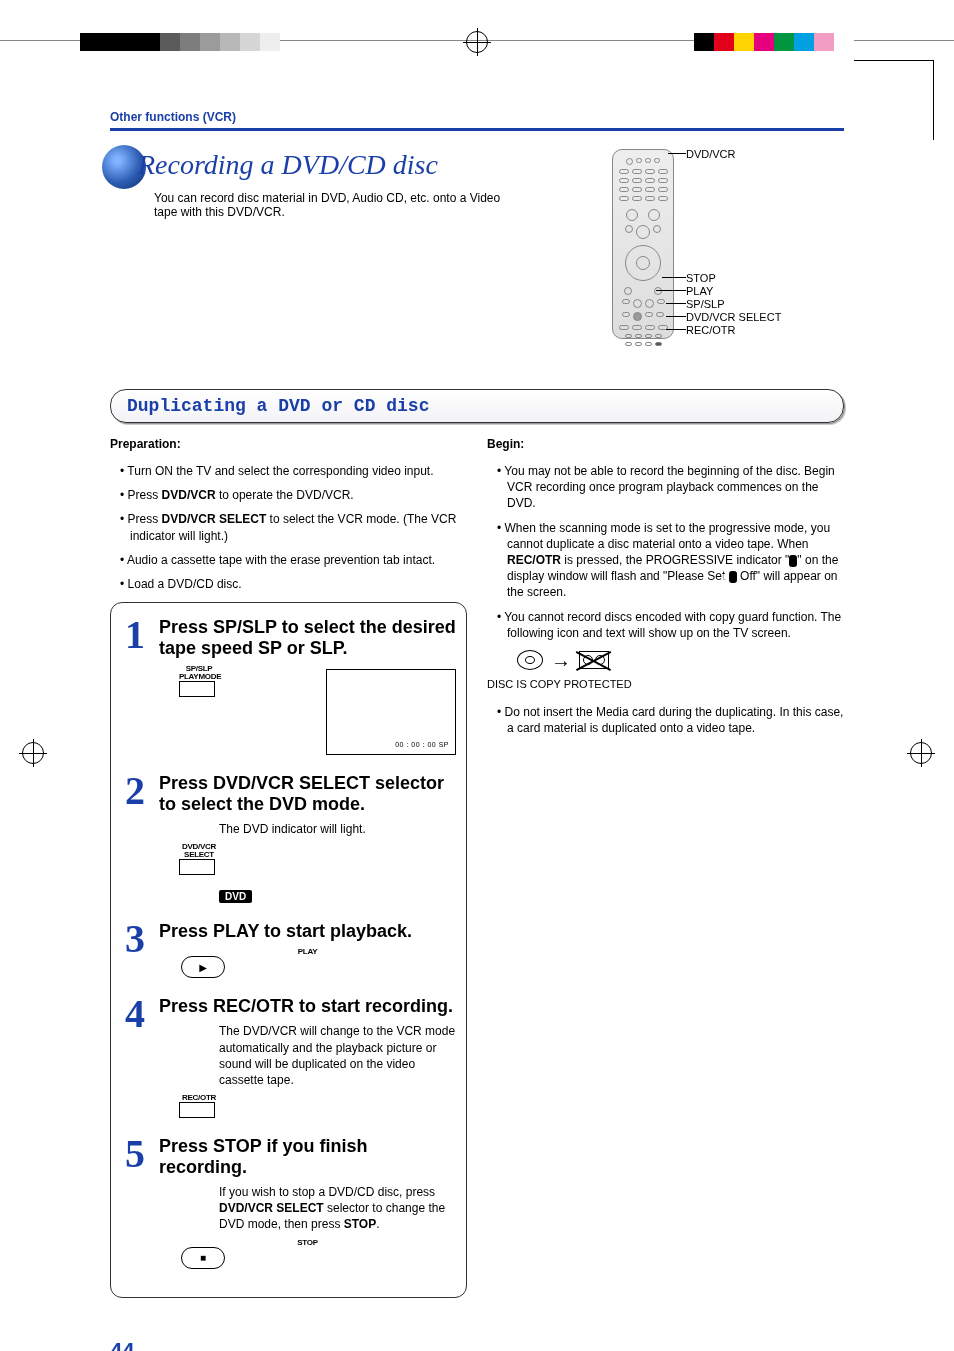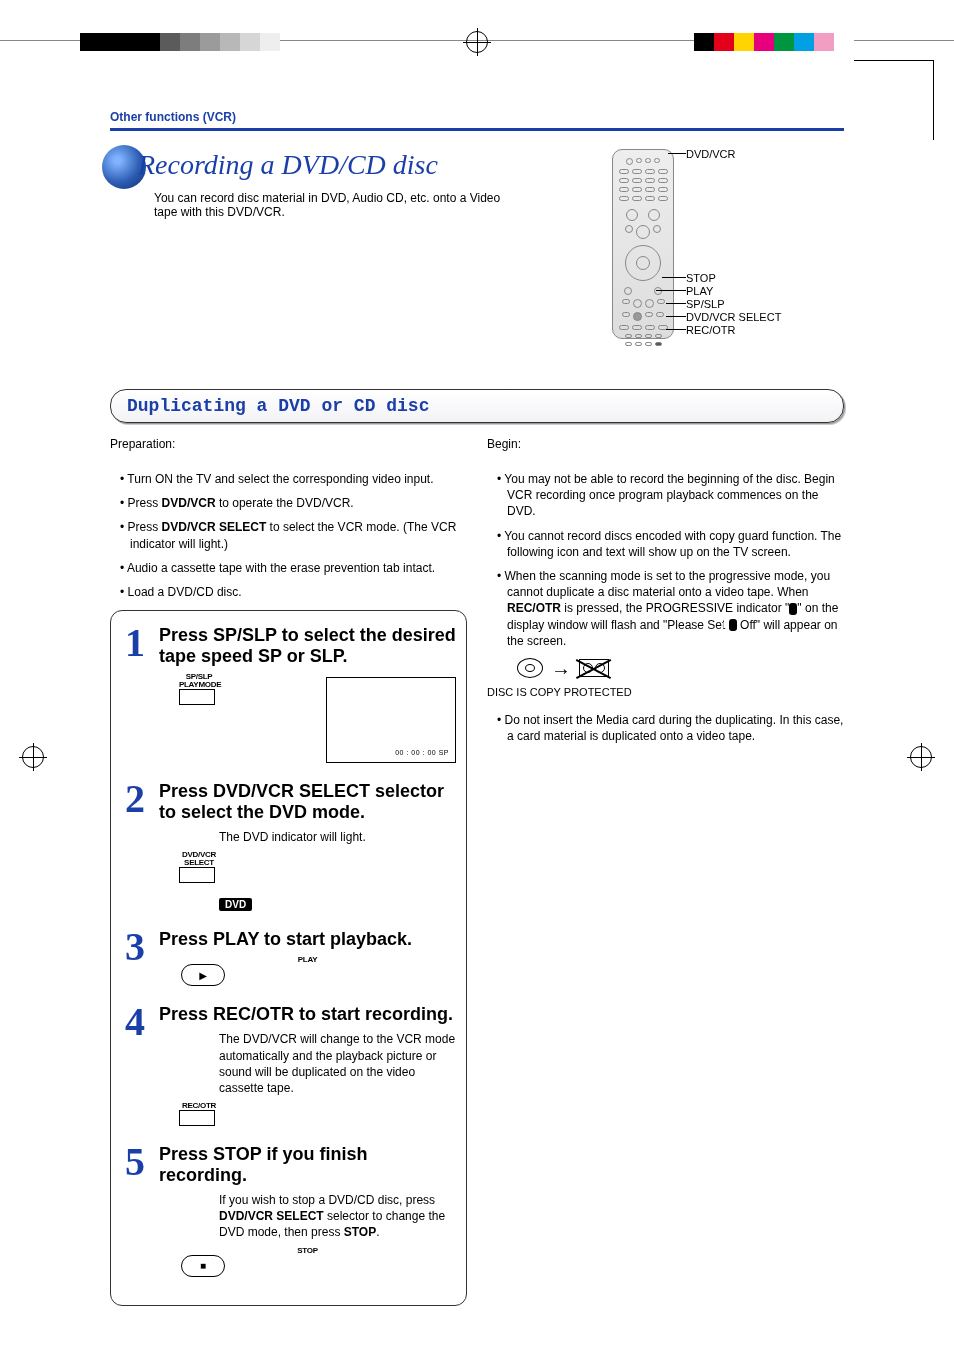--- a/index.html
+++ b/index.html
@@ -77,21 +77,21 @@
     box-shadow: 1px 1px 0 #999, 2px 2px 0 #ccc, -1px -1px 0 #eee inset;
     padding: 6px 16px; margin-bottom: 14px;
     background: linear-gradient(#fff,#f3f3f7);
     font-family: Liberation Mono, monospace;
   }
   .section-title-box h2 { color: #1a3fa8; font-size: 18px; font-weight: bold; }
 
   .two-col { display: flex; gap: 20px; align-items:flex-start; }
   .col { flex: 1; font-size: 12px; }
 
-  .prep h4, .notes h4 { font-size: 12px; font-weight: normal; margin-bottom: 20px; }
+  .prep h4, .notes h4 { font-size: 12px; font-weight: bold; margin-bottom: 12px; }
   .prep ul, .notes ul { list-style: none; padding-left: 10px; }
   .prep li, .notes li { text-indent: -10px; padding-left: 10px; margin: 8px 0; line-height: 1.35; }
   .prep li::before, .notes li::before { content: "• "; }
 
   .steps-box {
     border: 1px solid #333; border-radius: 12px;
     padding: 8px 10px 10px; margin-top: 10px;
   }
   .step { display: flex; gap: 10px; margin: 6px 0 18px; }
   .step-num {
@@ -393,22 +393,22 @@
 
     </div>
           </div>
         </div>
     </div>
 
     <div class="col notes">
       <h4>Begin:</h4>
       <ul id="notes-list">
           <li>You may not be able to record the beginning of the disc. Begin VCR recording once program playback commences on the DVD.</li>
+          <li>When the scanning mode is set to the progressive mode, you cannot duplicate a disc material onto a video tape. When <b>REC/OTR</b> is pressed, the PROGRESSIVE indicator "<span class="p-icon">P</span>" on the display window will flash and "Please Set <span class="p-icon">P</span> Off" will appear on the screen.</li>
           <li>You cannot record discs encoded with copy guard function. The following icon and text will show up on the TV screen.</li>
-          <li>When the scanning mode is set to the progressive mode, you cannot duplicate a disc material onto a video tape. When <b>REC/OTR</b> is pressed, the PROGRESSIVE indicator "<span class="p-icon">P</span>" on the display window will flash and "Please Set <span class="p-icon">P</span> Off" will appear on the screen.</li>
         </ul>
 
       <div class="copy-icons">
         <span class="disc-icon"></span>
         <span class="arrow-right">→</span>
         <span class="tape-icon">
             <span class="cross"></span>
           </span>
       </div>
       <div class="copy-caption">DISC IS COPY PROTECTED</div>

